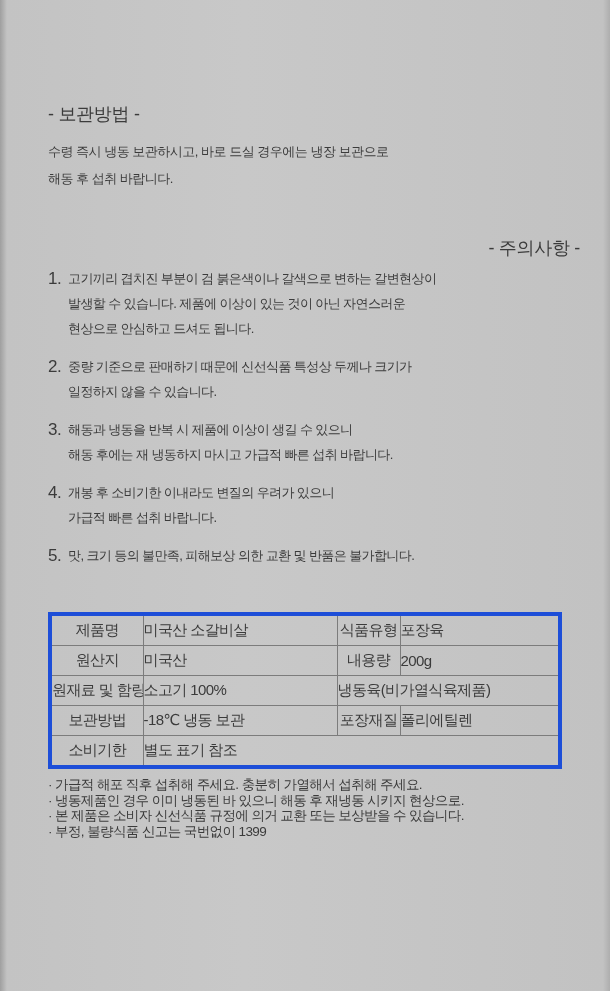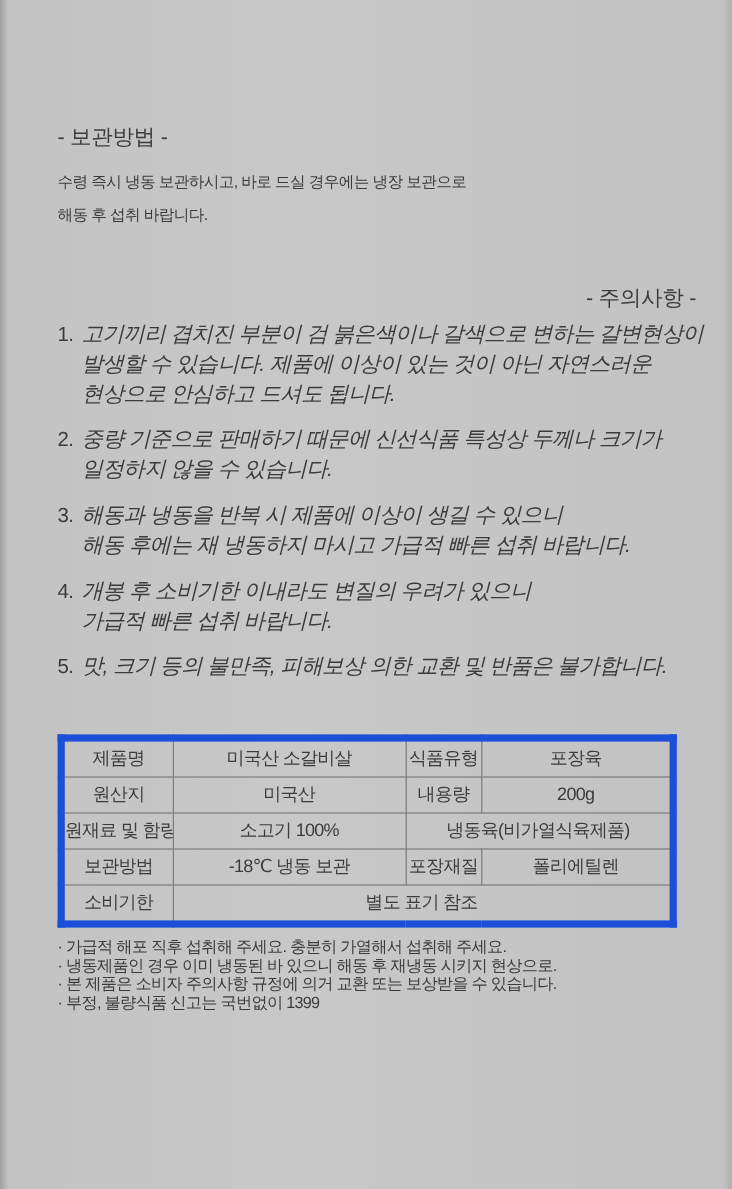--- a/index.html
+++ b/index.html
@@ -40,51 +40,50 @@
     margin-bottom: 13px;
   }
   .caution-item .num {
     flex: 0 0 20px;
     font-size: 17px;
     line-height: 25px;
     letter-spacing: -0.5px;
   }
   .caution-item .item-lines { flex: 1; }
   .item-line {
-    font-size: 18px;
+    font-size: 13px;
     line-height: 25px;
     letter-spacing: -0.6px;
     white-space: nowrap;
-    font-style: italic;
   }
   .notice-section { margin-top: 44px; }
   .notice-title {
     font-size: 22px;
     line-height: 30px;
     font-weight: 600;
     letter-spacing: -0.5px;
     margin: 0 0 16px 0;
   }
   table.product-info {
     border-collapse: collapse;
     width: 510px;
     table-layout: fixed;
-    border: 6px solid #1d4ed8;
+    border: 4px solid #1d4ed8;
   }
   table.product-info td {
     border: 1px solid #7c7c7c;
     height: 29px;
     font-size: 15px;
     letter-spacing: -0.6px;
     padding: 0;
     overflow: hidden;
     white-space: nowrap;
   }
   td.cell-label { text-align: center; padding: 0 2px; }
-  td.cell-value { text-align: center; padding: 0 0 0 12px; }
+  td.cell-value { text-align: left; padding: 0 0 0 12px; }
   .footnotes { margin-top: 8px; }
   .footnote-line {
     font-size: 13.5px;
     line-height: 15.5px;
     letter-spacing: -0.6px;
     white-space: nowrap;
   }
 </style>
 </head>
 <body>
@@ -177,18 +176,18 @@
         <tr>
           <td class="cell-label">소비기한</td>
           <td class="cell-value" colspan="3">별도 표기 참조</td>
         </tr>
       </tbody>
     </table>
 
     <div class="footnotes">
       <div class="footnote-line">· 가급적 해포 직후 섭취해 주세요. 충분히 가열해서 섭취해 주세요.</div>
       <div class="footnote-line">· 냉동제품인 경우 이미 냉동된 바 있으니 해동 후 재냉동 시키지 현상으로.</div>
-      <div class="footnote-line">· 본 제품은 소비자 주의사항 규정에 의거 교환 또는 보상받을 수 있습니다.</div>
+      <div class="footnote-line">· 본 제품은 소비자 신선식품 규정에 의거 교환 또는 보상받을 수 있습니다.</div>
       <div class="footnote-line">· 부정, 불량식품 신고는 국번없이 1399</div>
     </div>
   </section>
 
 </div>
 
 </body></html>

